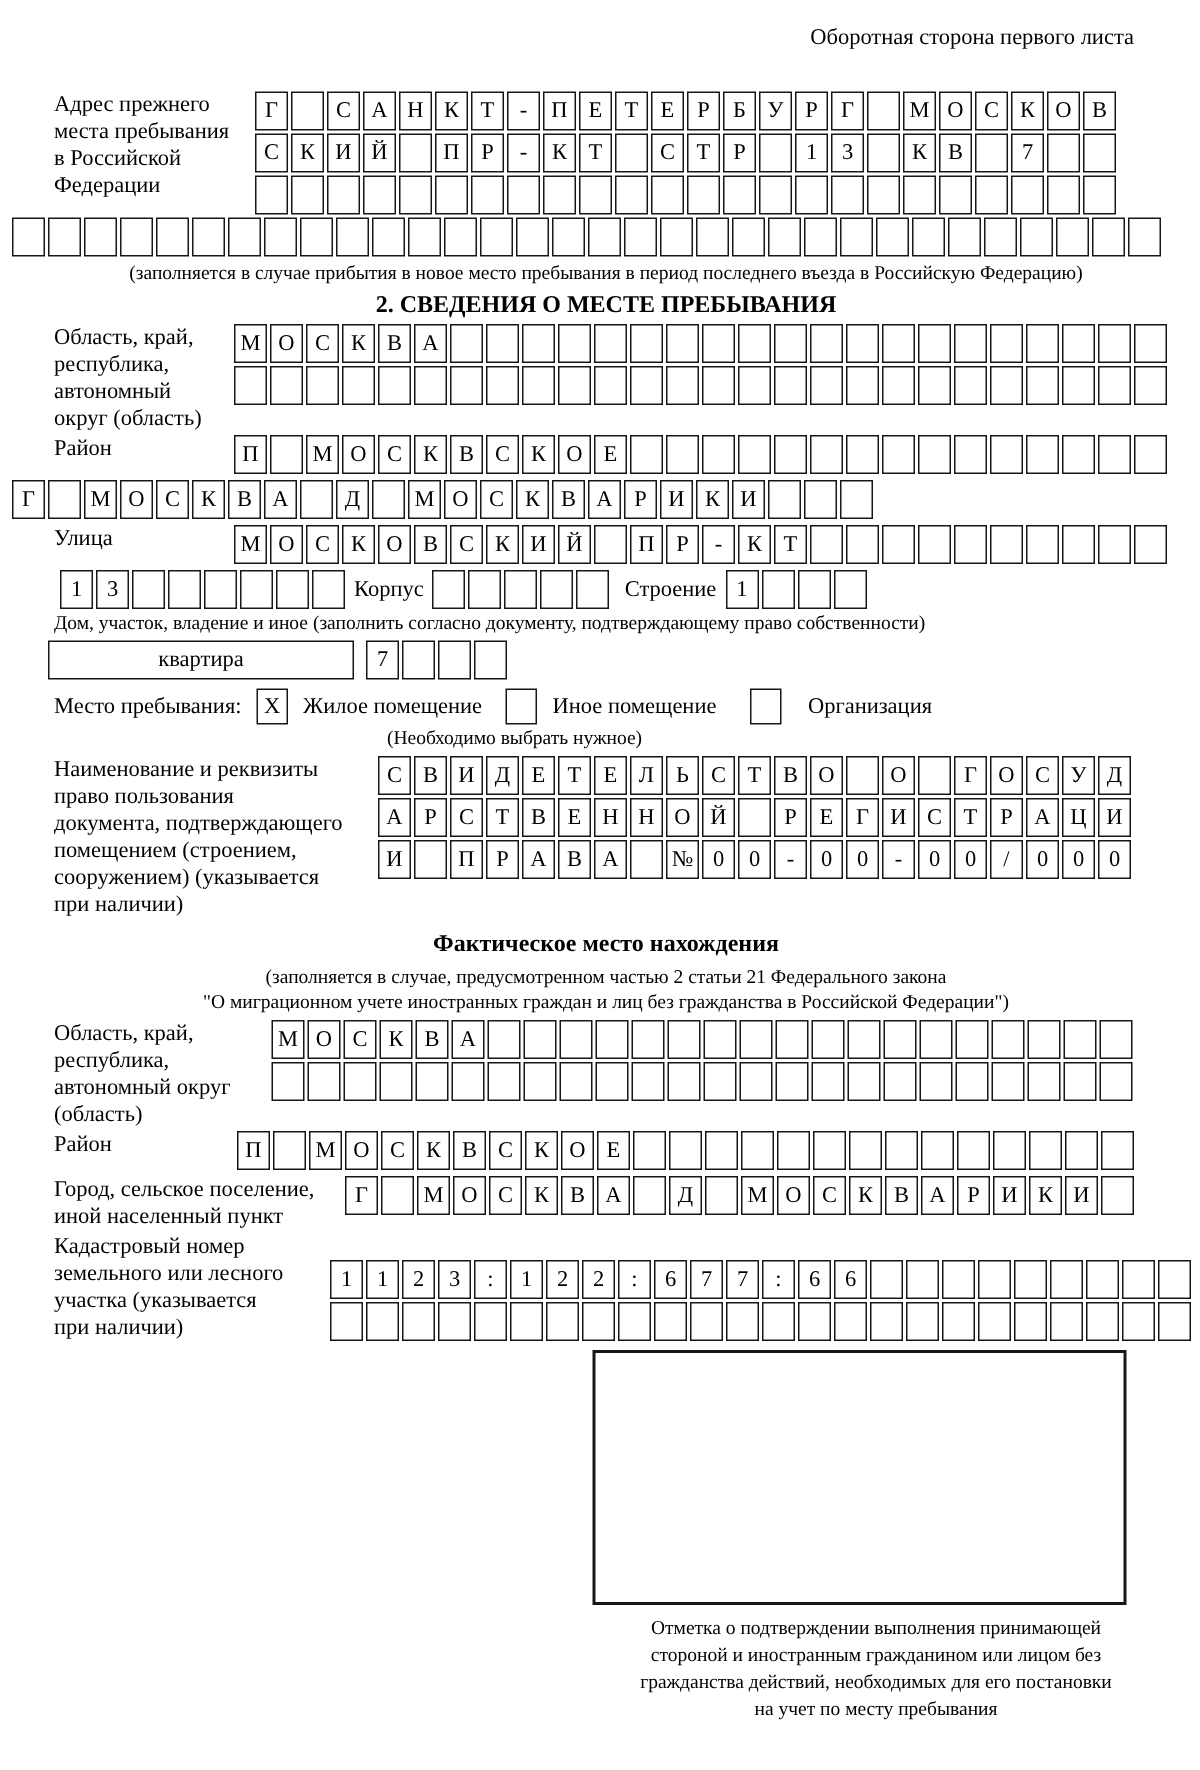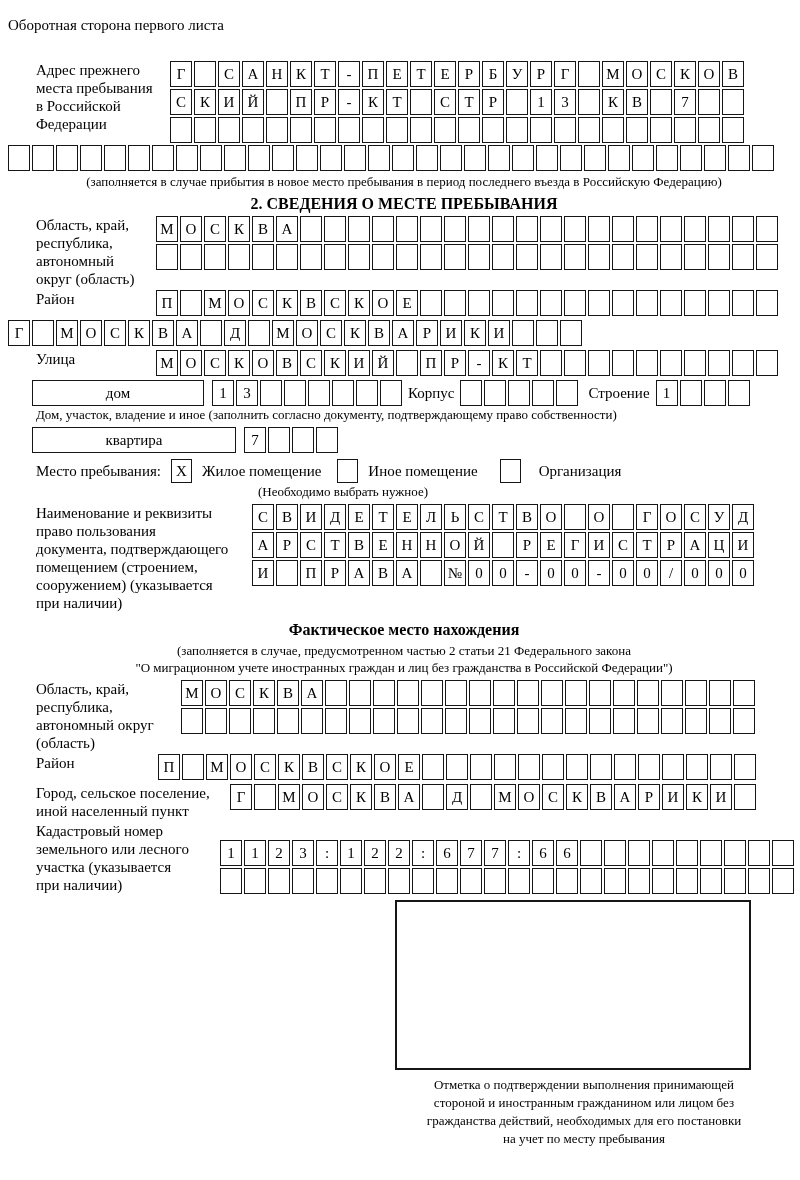--- a/index.html
+++ b/index.html
@@ -1,20 +1,20 @@
 <!DOCTYPE html>
 <html><head>
 <meta charset="utf-8">
 <style>
   html,body{margin:0;padding:0;background:#ffffff;}
   body{width:800px;height:1180px;overflow:hidden;color:#000;
        font-family:"Liberation Serif","DejaVu Serif",serif;}
   .page{width:800px;height:1180px;padding:0 0 0 8px;box-sizing:border-box;position:relative;}
 
-  .side-note{font-size:15px;padding:16px 44px 0 0;line-height:19px;}
+  .side-note{font-size:15px;text-align:right;padding:16px 44px 0 0;line-height:19px;}
 
   .row{display:flex;align-items:flex-start;}
   .lbl{font-size:15px;line-height:18px;padding-left:28px;box-sizing:border-box;flex-shrink:0;}
   .lbl div{white-space:nowrap;}
   .cellcol{display:flex;flex-direction:column;}
   .cellrow{display:flex;margin-bottom:2px;}
   .cell{width:22px;height:26px;box-sizing:border-box;border:1.5px solid #161616;
         margin-right:2px;display:inline-flex;align-items:center;justify-content:center;
         font-size:15px;background:#fff;flex-shrink:0;}
   .footnote{font-size:13px;line-height:17px;}
@@ -324,21 +324,20 @@
         <span class="cell"></span>
         <span class="cell"></span>
         <span class="cell"></span>
         <span class="cell"></span>
         <span class="cell"></span>
         <span class="cell"></span>
       </div>
   </div>
 
   <div class="row mt2" style="margin-left:24px;align-items:center;">
-    <div class="wbox" style="width:172px;">дом</div>
     <div class="cellrow" style="margin:0 0 0 8px;">
         <span class="cell">1</span>
         <span class="cell">3</span>
         <span class="cell"></span>
         <span class="cell"></span>
         <span class="cell"></span>
         <span class="cell"></span>
         <span class="cell"></span>
         <span class="cell"></span>
       </div>

